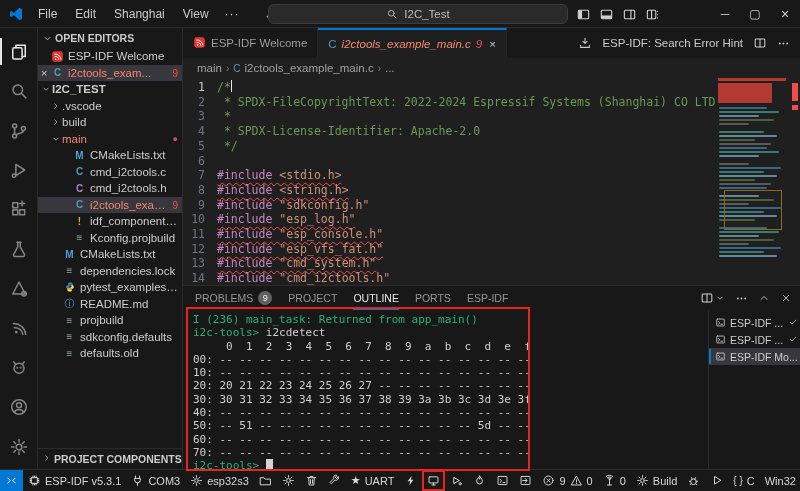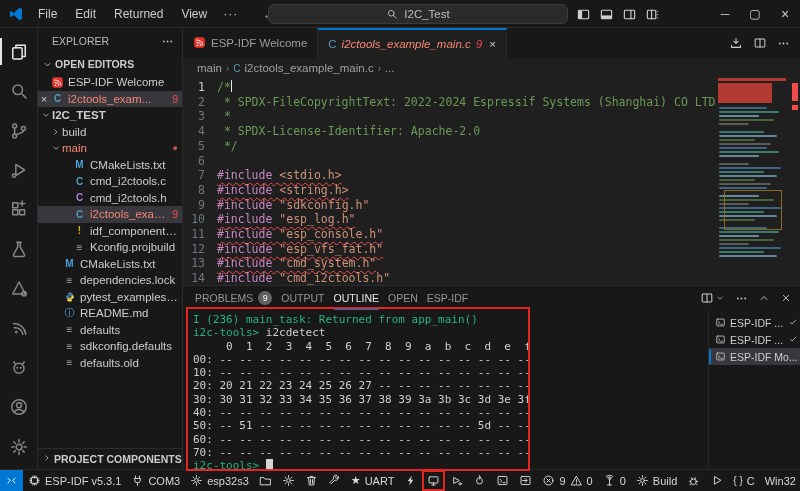--- a/index.html
+++ b/index.html
@@ -120,21 +120,21 @@
 
   <div class="titlebar">
     <span class="ico" style="margin-left:8px">
       <svg width="16" height="16" viewBox="0 0 16 16">
           <path fill="#0078d4" stroke="none" d="M11.3 1.8 5.9 7 3.3 5 2 5.6v4.8l1.3.6L5.9 9l5.4 5.2 2.7-1.3V3.1z"></path>
         </svg>
     </span>
     <div class="menu">
         <span class="mitem">File</span>
         <span class="mitem">Edit</span>
-        <span class="mitem">Returned</span>
+        <span class="mitem">Shanghai</span>
         <span class="mitem">View</span>
         <span class="mmore">···</span>
       </div>
     <div class="navarrows">
       <span>←</span>
       <span>→</span>
     </div>
     <div class="searchbox">
       <span class="ico">
         <svg width="12" height="12" viewBox="0 0 16 16">
@@ -271,33 +271,20 @@
               <svg width="20" height="20" viewBox="0 0 16 16">
                 <circle cx="8" cy="8" r="2.3"></circle>
                 <path d="M8 2v2M8 12v2M2 8h2M12 8h2M3.8 3.8l1.4 1.4M10.8 10.8l1.4 1.4M12.2 3.8l-1.4 1.4M5.2 10.8l-1.4 1.4"></path>
               </svg>
             </span>
           </div>
         </div>
       </div>
 
     <div class="sidebar">
-      <div class="sb-header">
-        <span>EXPLORER</span>
-        <span class="sp"></span>
-        <span class="ico">
-          <svg width="13" height="13" viewBox="0 0 16 16">
-              <g fill="currentColor" stroke="none">
-                <circle cx="3.5" cy="8" r="1.1"></circle>
-                <circle cx="8" cy="8" r="1.1"></circle>
-                <circle cx="12.5" cy="8" r="1.1"></circle>
-              </g>
-            </svg>
-        </span>
-      </div>
       <div class="sec-label">
         <span class="ico">
           <svg width="11" height="11" viewBox="0 0 16 16">
               <path d="M4.5 6.5 8 10l3.5-3.5"></path>
             </svg>
         </span>
         <span>OPEN EDITORS</span>
       </div>
       <div>
           <div class="row">
@@ -334,20 +321,30 @@
             <span class="lbl" style="font-weight: bold;">I2C_TEST</span>
           </div>
           <div class="row" style="padding-left: 12px;">
             <span class="chev">
               <span class="ico">
                 <svg width="10" height="10" viewBox="0 0 16 16">
                   <path d="M6 4.5 9.5 8 6 11.5"></path>
                 </svg>
               </span>
             </span>
+            <span class="lbl">.vscode</span>
+          </div>
+          <div class="row" style="padding-left: 12px;">
+            <span class="chev">
+              <span class="ico">
+                <svg width="10" height="10" viewBox="0 0 16 16">
+                  <path d="M6 4.5 9.5 8 6 11.5"></path>
+                </svg>
+              </span>
+            </span>
             <span class="lbl">build</span>
           </div>
           <div class="row redtxt" style="padding-left: 12px;">
             <span class="chev">
               <span class="ico">
                 <svg width="10" height="10" viewBox="0 0 16 16">
                   <path d="M4.5 6.5 8 10l3.5-3.5"></path>
                 </svg>
               </span>
             </span>
@@ -406,21 +403,21 @@
             <span class="lbl">pytest_examples_i2c_to...</span>
           </div>
           <div class="row" style="padding-left: 12px;">
             <span class="chev"></span>
             <span class="ficon" style="color: rgb(82, 167, 224); font-weight: normal;">ⓘ</span>
             <span class="lbl">README.md</span>
           </div>
           <div class="row" style="padding-left: 12px;">
             <span class="chev"></span>
             <span class="ficon" style="color: rgb(154, 167, 176); font-weight: normal;">≡</span>
-            <span class="lbl">defaults</span>
+            <span class="lbl">projbuild</span>
           </div>
           <div class="row" style="padding-left: 12px;">
             <span class="chev"></span>
             <span class="ficon" style="color: rgb(154, 167, 176); font-weight: normal;">≡</span>
             <span class="lbl">sdkconfig.defaults</span>
           </div>
           <div class="row" style="padding-left: 12px;">
             <span class="chev"></span>
             <span class="ficon" style="color: rgb(154, 167, 176); font-weight: normal;">≡</span>
             <span class="lbl">defaults.old</span>
@@ -459,20 +456,21 @@
               <span class="tbadge">9</span>
               <span class="tclose">×</span>
             </div>
           </div>
         <div class="tab-actions">
           <span class="ico">
             <svg width="14" height="14" viewBox="0 0 16 16">
                 <path d="M8 2.5v6M5.5 6 8 8.5 10.5 6M3 10.5V13h10v-2.5"></path>
               </svg>
           </span>
+          <span class="hint">ESP-IDF: Search Error Hint</span>
           <span class="ico">
             <svg width="14" height="14" viewBox="0 0 16 16">
                 <rect x="2.5" y="3.5" width="11" height="9" rx="1"></rect>
                 <path d="M8 3.5v9"></path>
               </svg>
           </span>
           <span class="ico">
             <svg width="13" height="13" viewBox="0 0 16 16">
                 <g fill="currentColor" stroke="none">
                   <circle cx="3.5" cy="8" r="1.1"></circle>
@@ -534,33 +532,33 @@
             <div style="position: absolute; left: 8px; top: 112px; width: 58px; height: 40px; border: 1px solid rgb(138, 109, 31);"></div>
           </div>
         <div class="ovruler">
           <div class="ovmark" style="top:5px;height:18px"></div>
           <div class="ovmark" style="top:27px;height:5px"></div>
         </div>
       </div>
 
       <div class="panel">
         <div class="paneltabs">
-          <div style="display:flex;gap:9px;height:100%">
+          <div style="display:flex;gap:16px;height:100%">
               <div class="ptab">
                 <span>PROBLEMS</span>
                 <span class="pbadge">9</span>
               </div>
               <div class="ptab">
-                <span>OUTPUT</span>
+                <span>PROJECT</span>
               </div>
               <div class="ptab active">
                 <span>OUTLINE</span>
               </div>
               <div class="ptab">
-                <span>OPEN</span>
+                <span>PORTS</span>
               </div>
               <div class="ptab">
                 <span>ESP-IDF</span>
               </div>
             </div>
           <div class="panel-actions">
             <span style="display:inline-flex;align-items:center;gap:1px">
               <span class="ico">
                 <svg width="14" height="14" viewBox="0 0 16 16">
                     <rect x="2.5" y="3.5" width="11" height="9" rx="1"></rect>

